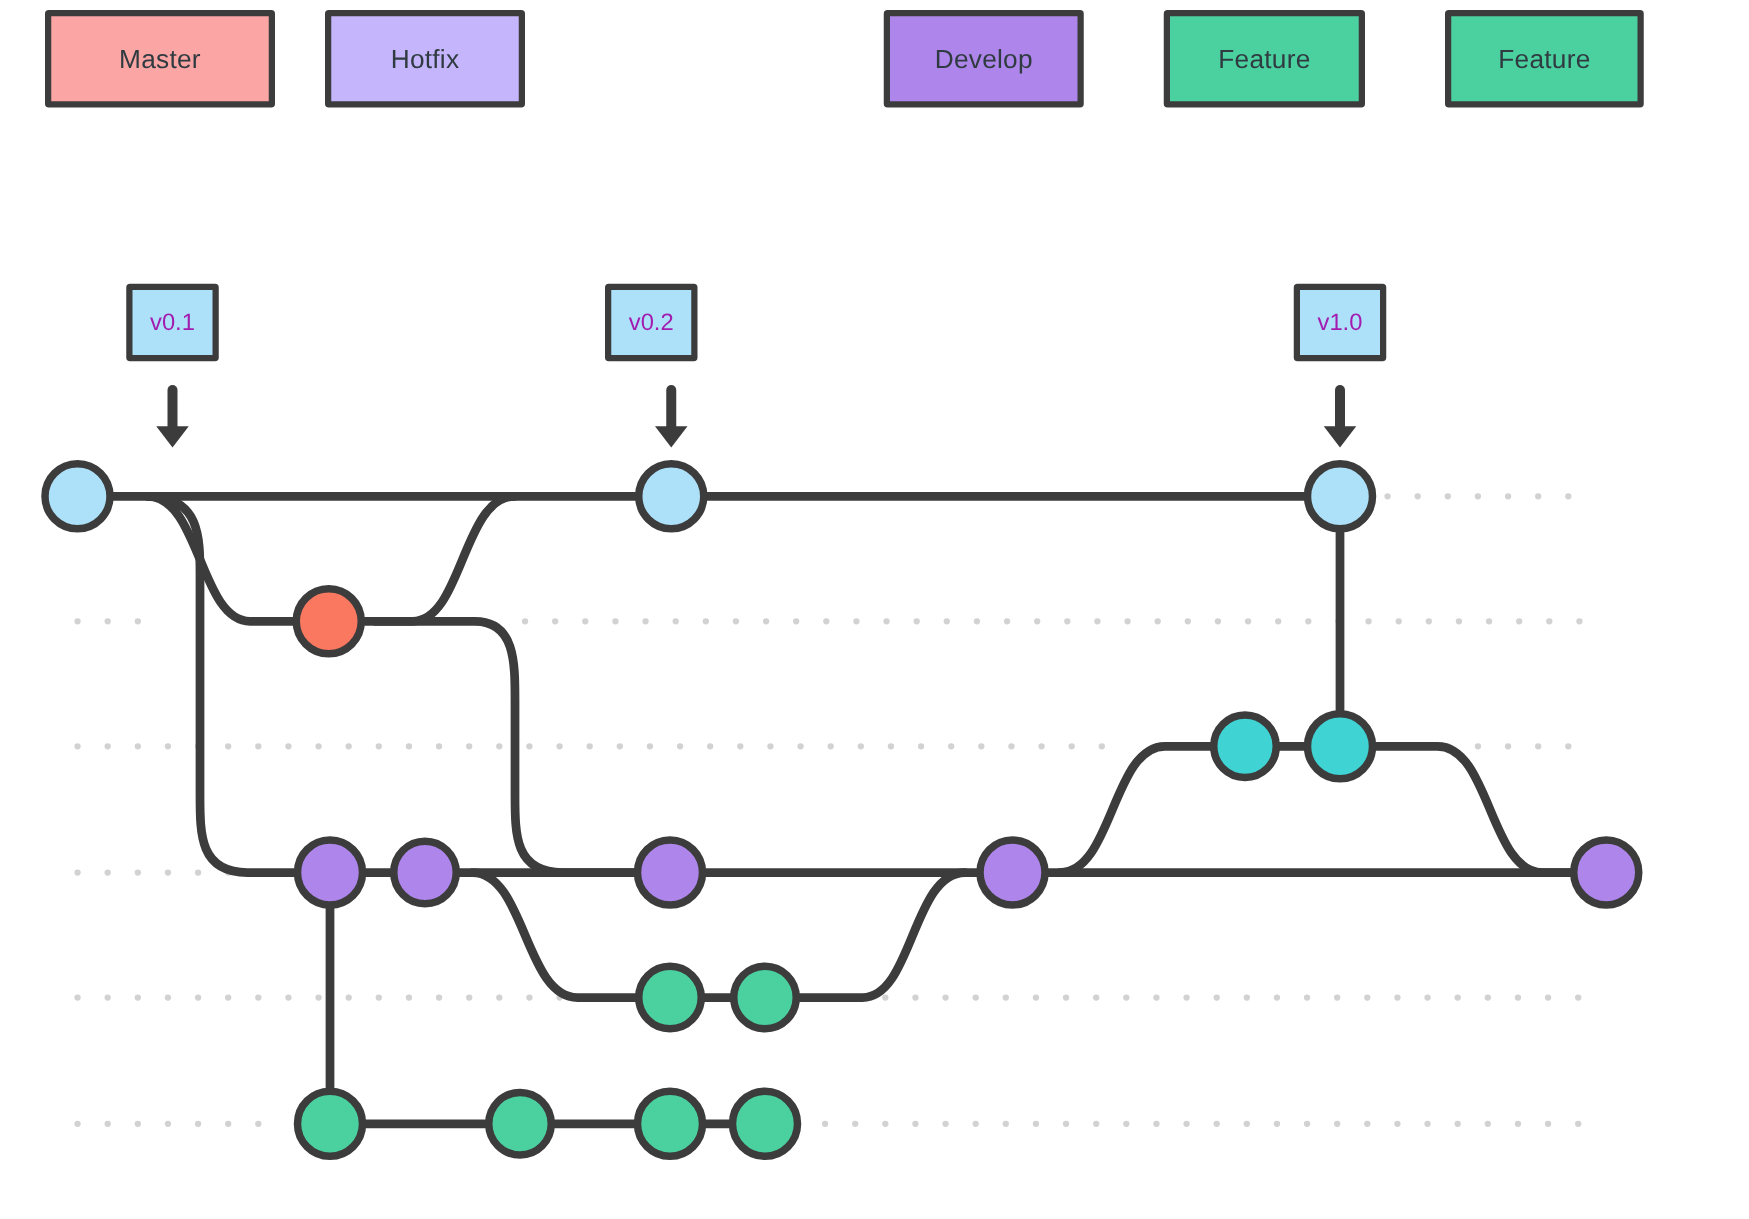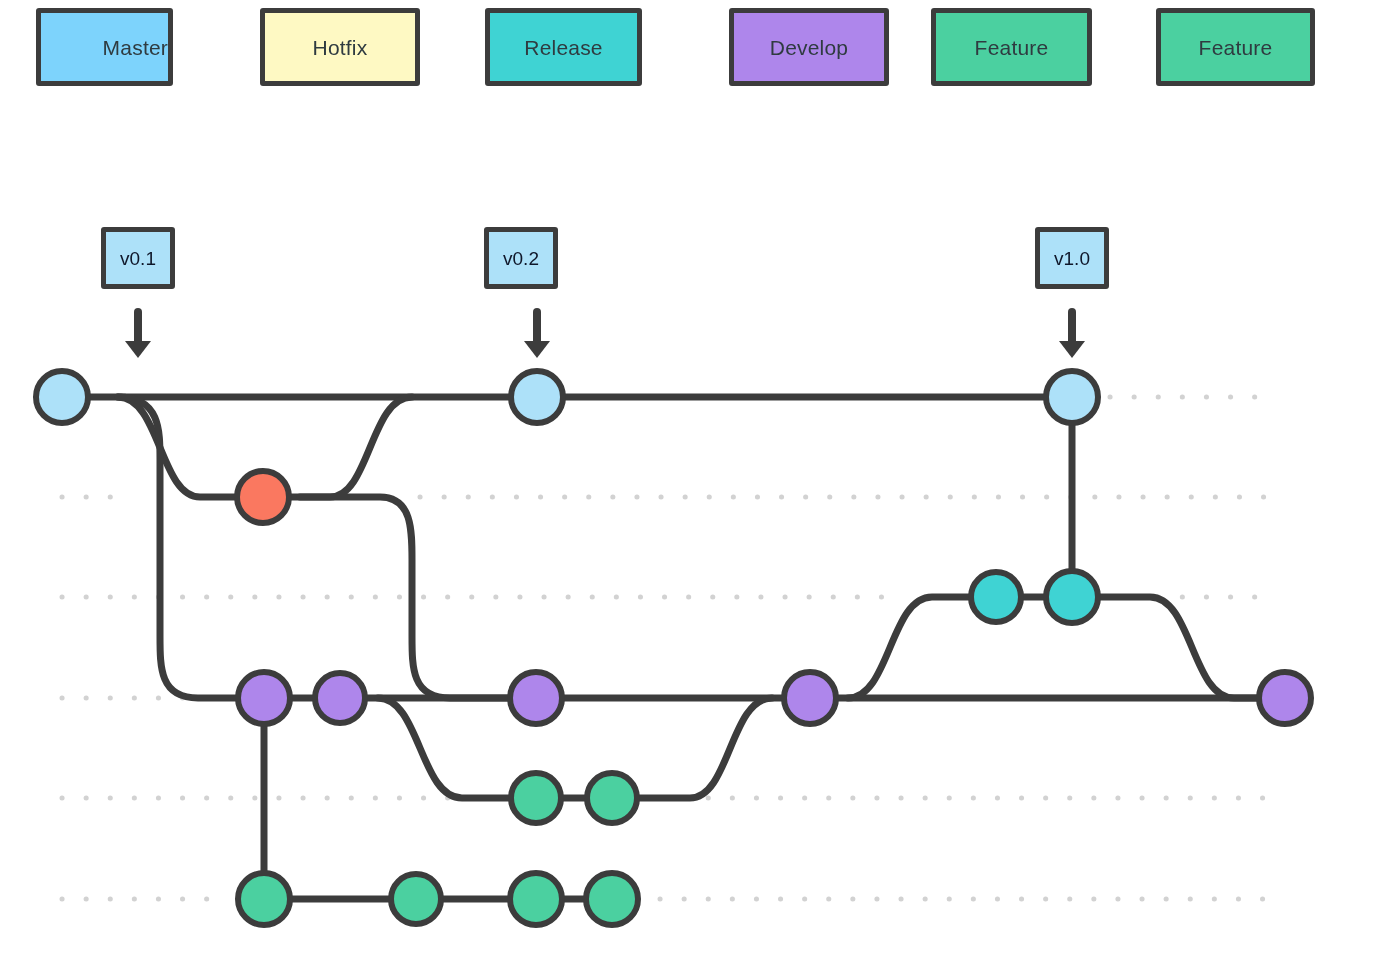--- a/index.html
+++ b/index.html
@@ -37,21 +37,21 @@
   
   .tag-box{
     position:absolute;
     width:74px;height:62px;
     border:5px solid #3c3c3c;
     border-radius:3px;
     box-sizing:border-box;
     display:flex;align-items:center;justify-content:center;
   }
   .tag-label{
-    font-size:19px;color:#0f172a;line-height:1;user-select:none;
+    font-size:19px;color:#a21caf;line-height:1;user-select:none;
   }
 
   
   #graph{
     position:absolute;left:0;top:0;width:1399px;height:975px;
     pointer-events:none;
   }
   #graph .edge{
     fill:none;
     stroke:#3c3c3c;
@@ -74,30 +74,27 @@
     fill:none;stroke:#3c3c3c;stroke-width:8;stroke-linecap:round;stroke-linejoin:round;
   }
   #graph .arrow-head{fill:#3c3c3c;stroke:none;}
 </style>
 </head>
 <body>
 
 <div id="root">
 
   <div id="legend">
-      <div class="legend-item" style="left: 36px; width: 137px; background: #7dd3fc; justify-content: flex-end;">
+      <div class="legend-item" style="left: 36px; width: 184px; background: #fca5a5;">
         <span class="legend-label">Master</span>
       </div>
-      <div class="legend-item" style="left: 260px; width: 160px; background: #fef9c3;">
+      <div class="legend-item" style="left: 260px; width: 160px; background: #c4b5fd;">
         <span class="legend-label">Hotfix</span>
       </div>
-      <div class="legend-item" style="left: 485px; width: 157px; background: rgb(63, 211, 211);">
-        <span class="legend-label">Release</span>
-      </div>
-      <div class="legend-item" style="left: 729px; width: 160px; background: rgb(174, 134, 235);">
+      <div class="legend-item" style="left: 707px; width: 160px; background: rgb(174, 134, 235);">
         <span class="legend-label">Develop</span>
       </div>
       <div class="legend-item" style="left: 931px; width: 161px; background: rgb(75, 208, 160);">
         <span class="legend-label">Feature</span>
       </div>
       <div class="legend-item" style="left: 1156px; width: 159px; background: rgb(75, 208, 160);">
         <span class="legend-label">Feature</span>
       </div>
     </div>
 

